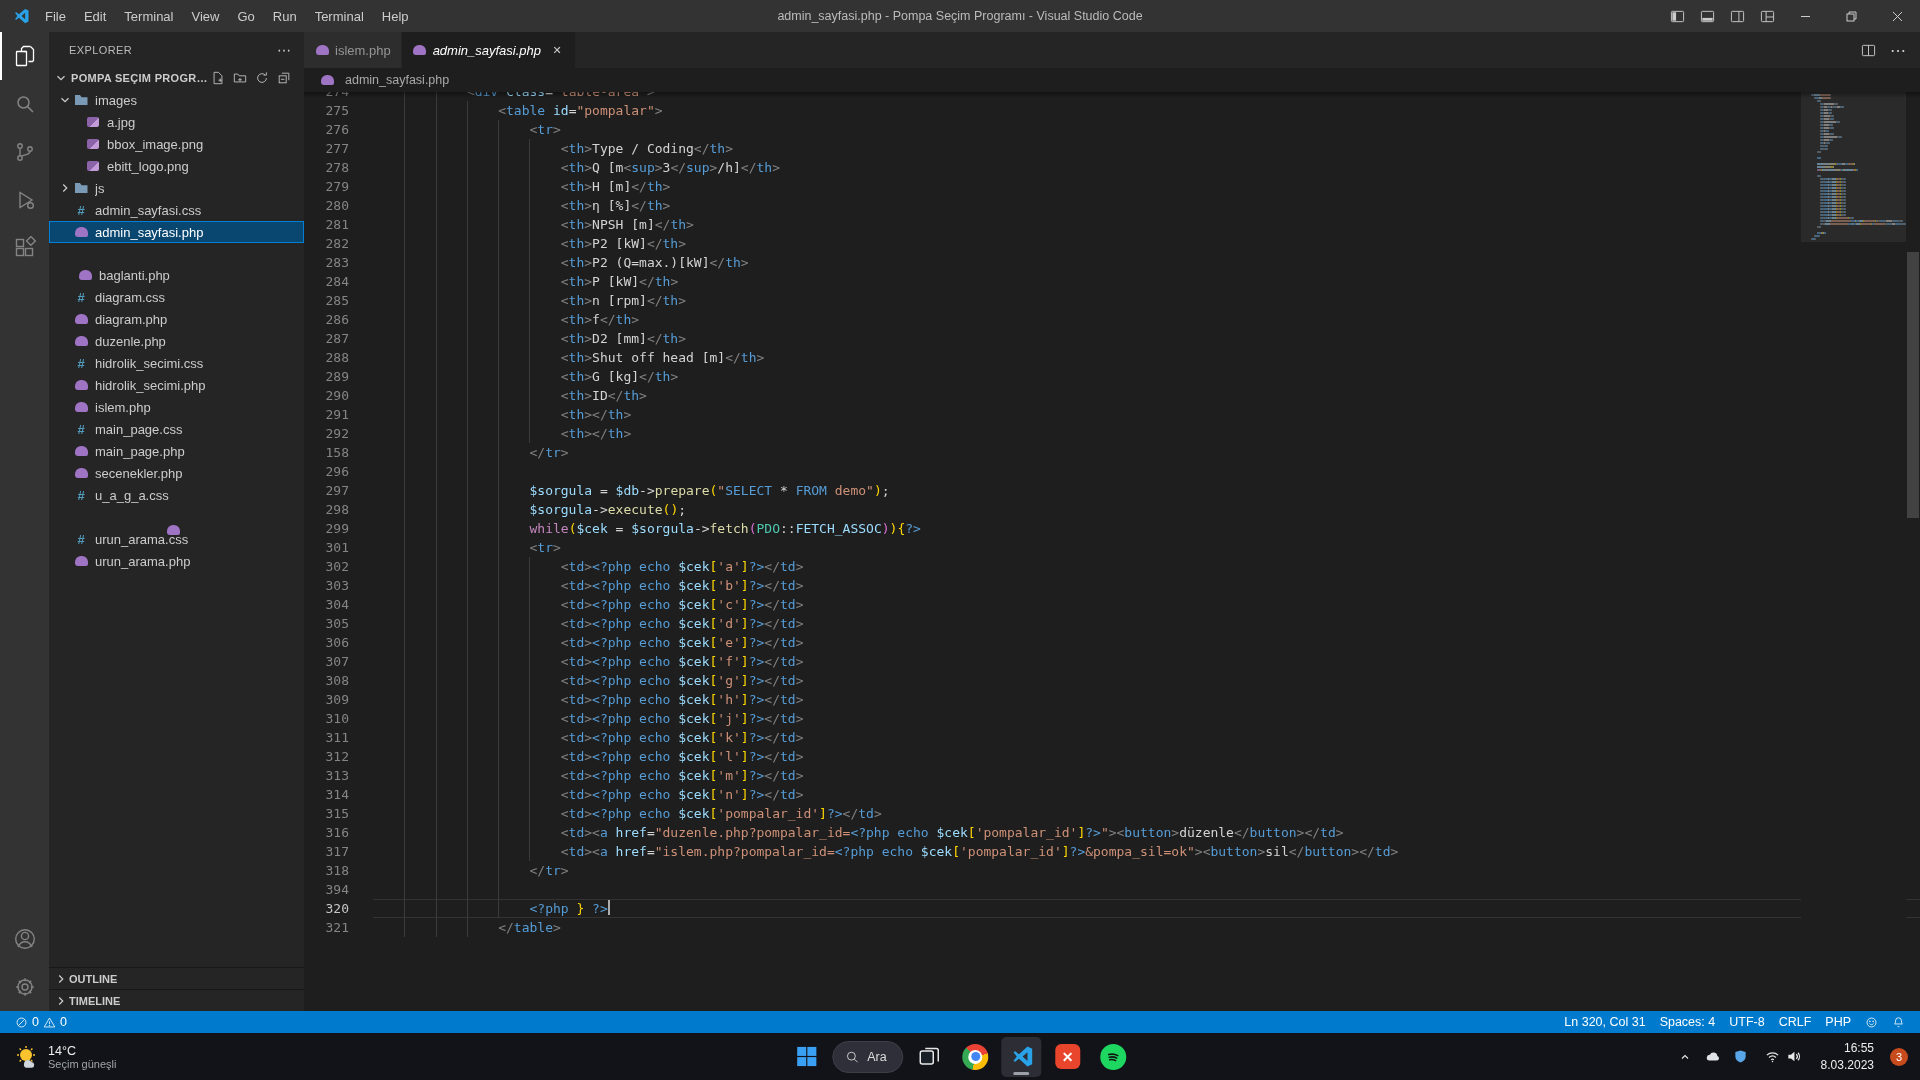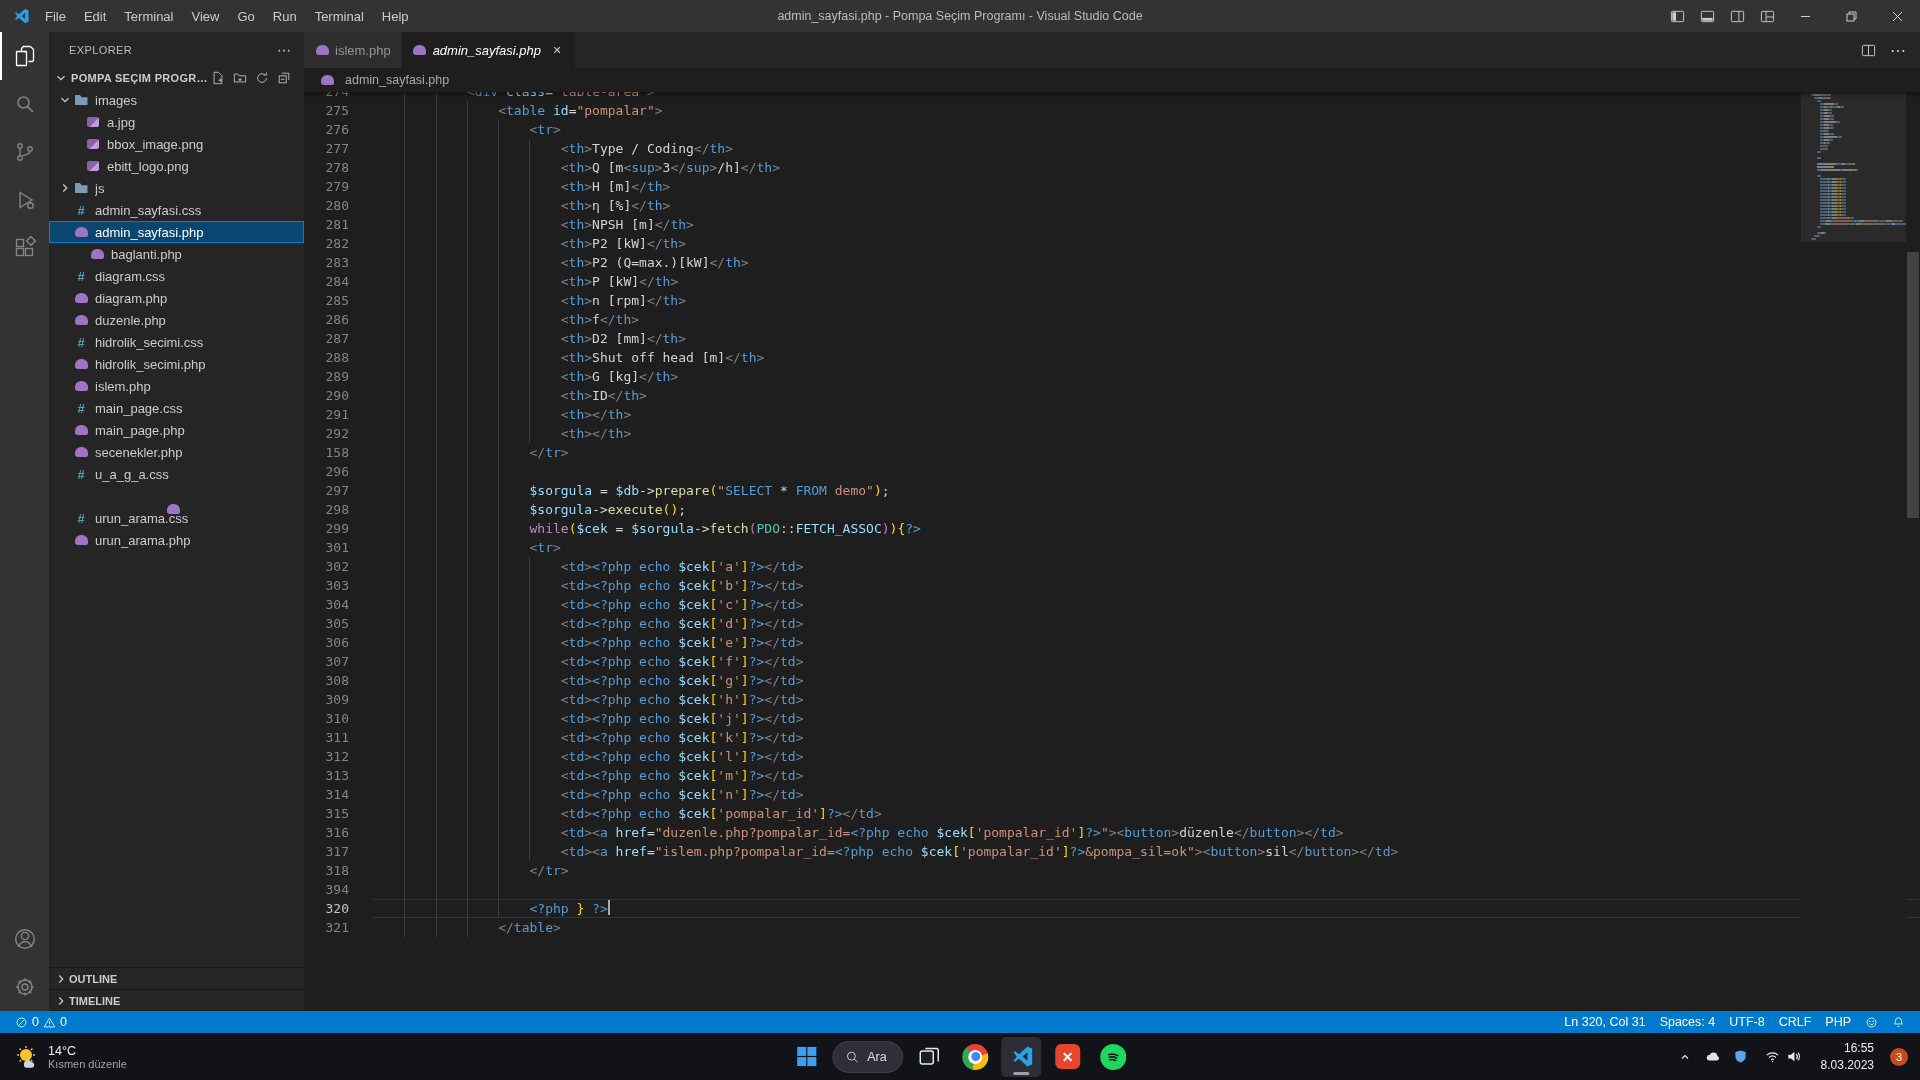--- a/index.html
+++ b/index.html
@@ -324,21 +324,21 @@
           <div class="tree-row" style="padding-left: 8px;">
             <span class="twistie"></span>
             <span class="fi fi-css"></span>
             <span class="tree-label">admin_sayfasi.css</span>
           </div>
           <div class="tree-row selected" style="padding-left: 8px;">
             <span class="twistie"></span>
             <span class="fi fi-php"></span>
             <span class="tree-label">admin_sayfasi.php</span>
           </div>
-          <div class="tree-row" style="padding-left: 24px;">
+          <div class="tree-row" style="padding-left: 12px; margin-top: 21px;">
             <span class="twistie"></span>
             <span class="fi fi-php"></span>
             <span class="tree-label">baglanti.php</span>
           </div>
           <div class="tree-row" style="padding-left: 8px;">
             <span class="twistie"></span>
             <span class="fi fi-css"></span>
             <span class="tree-label">diagram.css</span>
           </div>
           <div class="tree-row" style="padding-left: 8px;">
@@ -1155,21 +1155,21 @@
     <div class="tk-weather">
       <span>
         <svg width="26" height="26" viewBox="0 0 26 26">
             <circle cx="12" cy="11" r="6" fill="#f8c32c"></circle>
             <path d="M12 2v2M12 18v2M3 11h2M19 11h2M5.6 4.6l1.4 1.4M17 16l1.4 1.4M18.4 4.6L17 6M7 16l-1.4 1.4" stroke="#f8c32c" stroke-width="1.4"></path>
             <path d="M10 20a4 4 0 0 1 7.4-2.1 3 3 0 0 1 .6 5.9H12a3.4 3.4 0 0 1-2-3.8z" fill="#cfd6dd"></path>
           </svg>
       </span>
       <div class="weather-text">
         <div class="w-temp">14°C</div>
-        <div class="w-desc">Kısmen düzenle</div>
+        <div class="w-desc">Seçim güneşli</div>
       </div>
     </div>
 
     <div class="tk-center">
       <button class="tk-btn">
         <svg width="23" height="23" viewBox="0 0 24 24">
             <rect x="2" y="2" width="9.4" height="9.4" fill="#3aa0f3"></rect>
             <rect x="12.6" y="2" width="9.4" height="9.4" fill="#3aa0f3"></rect>
             <rect x="2" y="12.6" width="9.4" height="9.4" fill="#3aa0f3"></rect>
             <rect x="12.6" y="12.6" width="9.4" height="9.4" fill="#3aa0f3"></rect>

